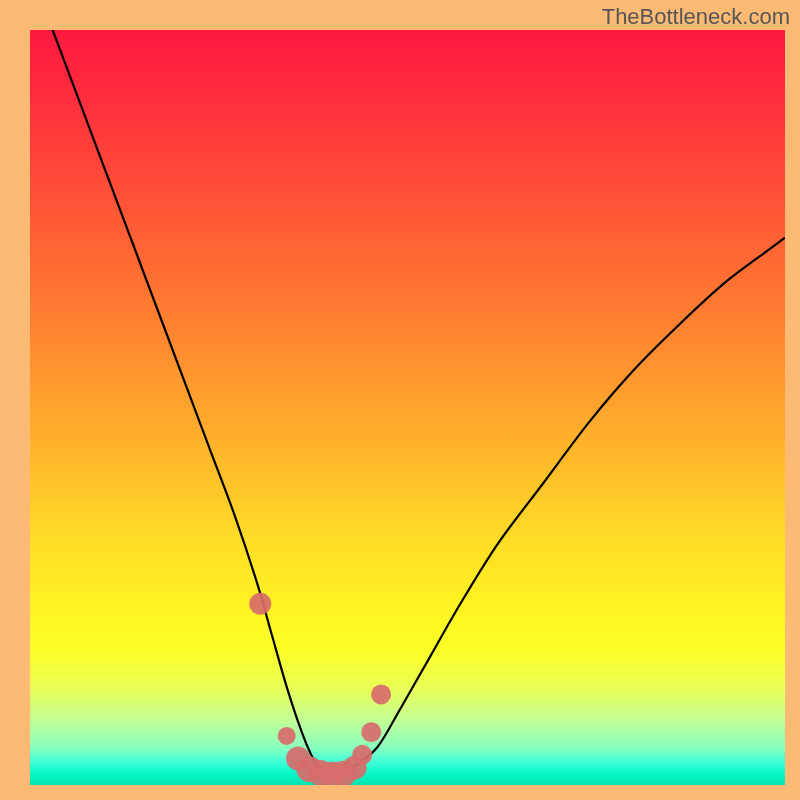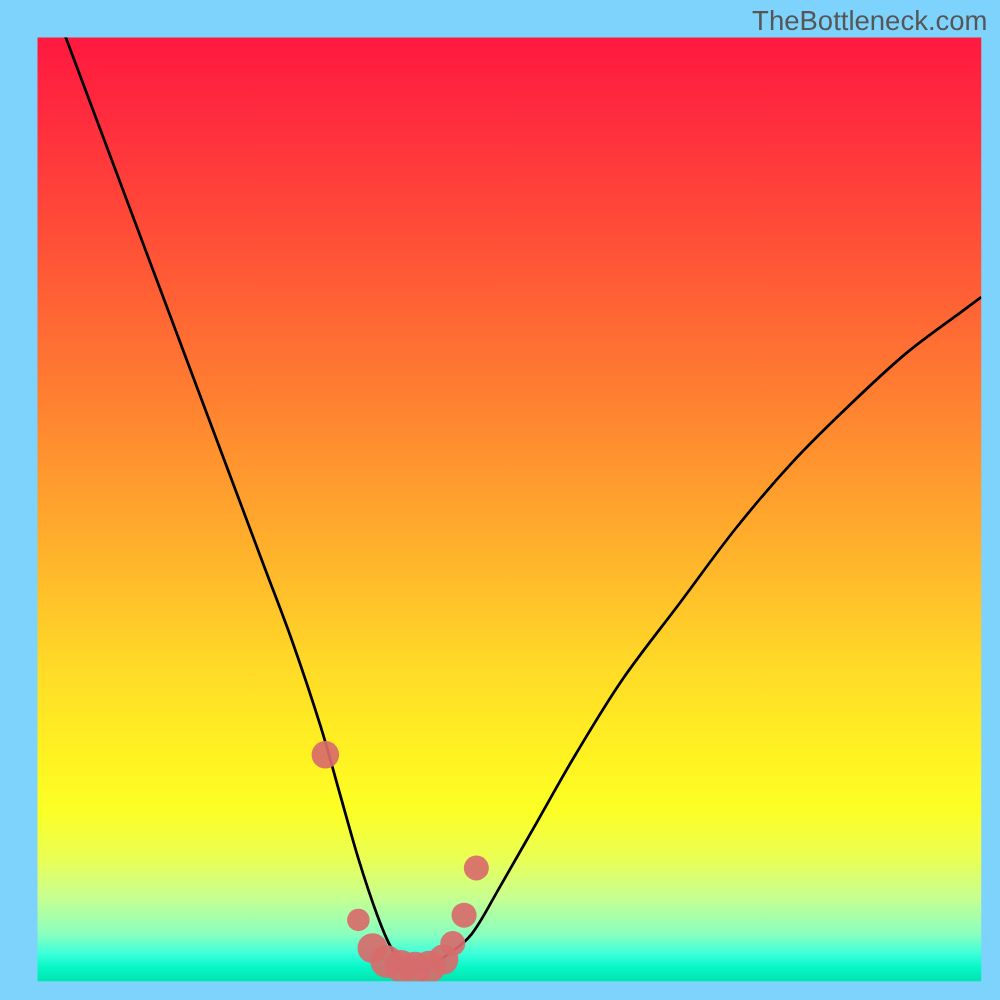--- a/index.html
+++ b/index.html
@@ -10,21 +10,21 @@
     background: #000;
     overflow: hidden;
     font-family: Arial, Helvetica, sans-serif;
   }
   .frame {
     position: absolute;
     left: 0;
     top: 0;
     width: 800px;
     height: 800px;
-    background: #7dd3fc;
+    background: #fdba74;
   }
   .plot-box {
     position: absolute;
     left: 30px;
     top: 30px;
     width: 755px;
     height: 755px;
     background: linear-gradient(to bottom,
       #ff193f 0%,
       #ff2b3e 8%,

